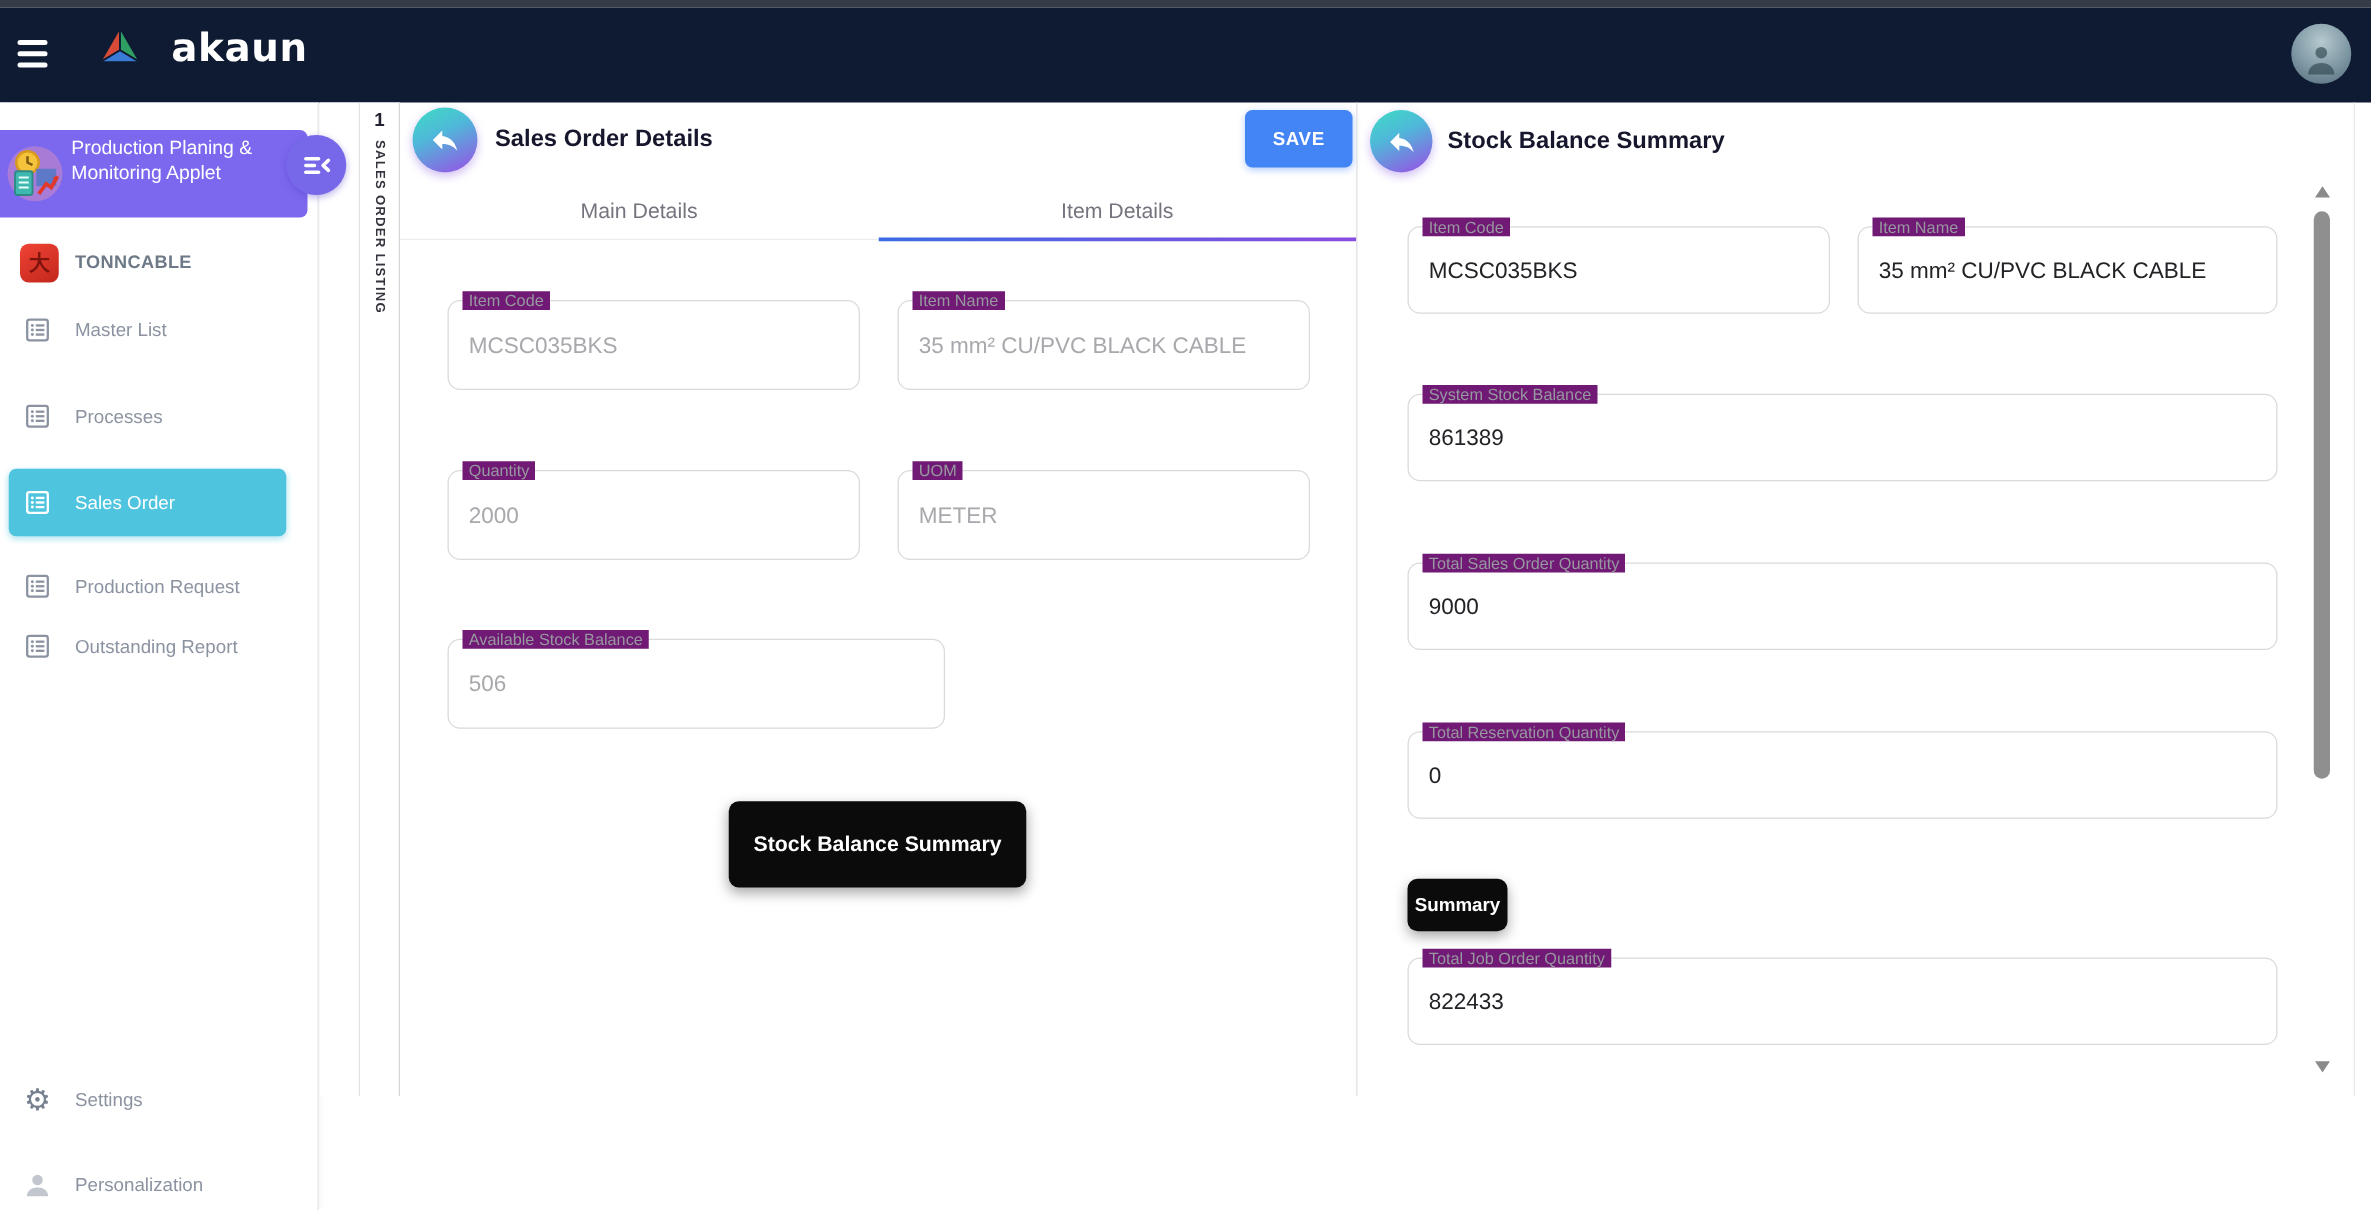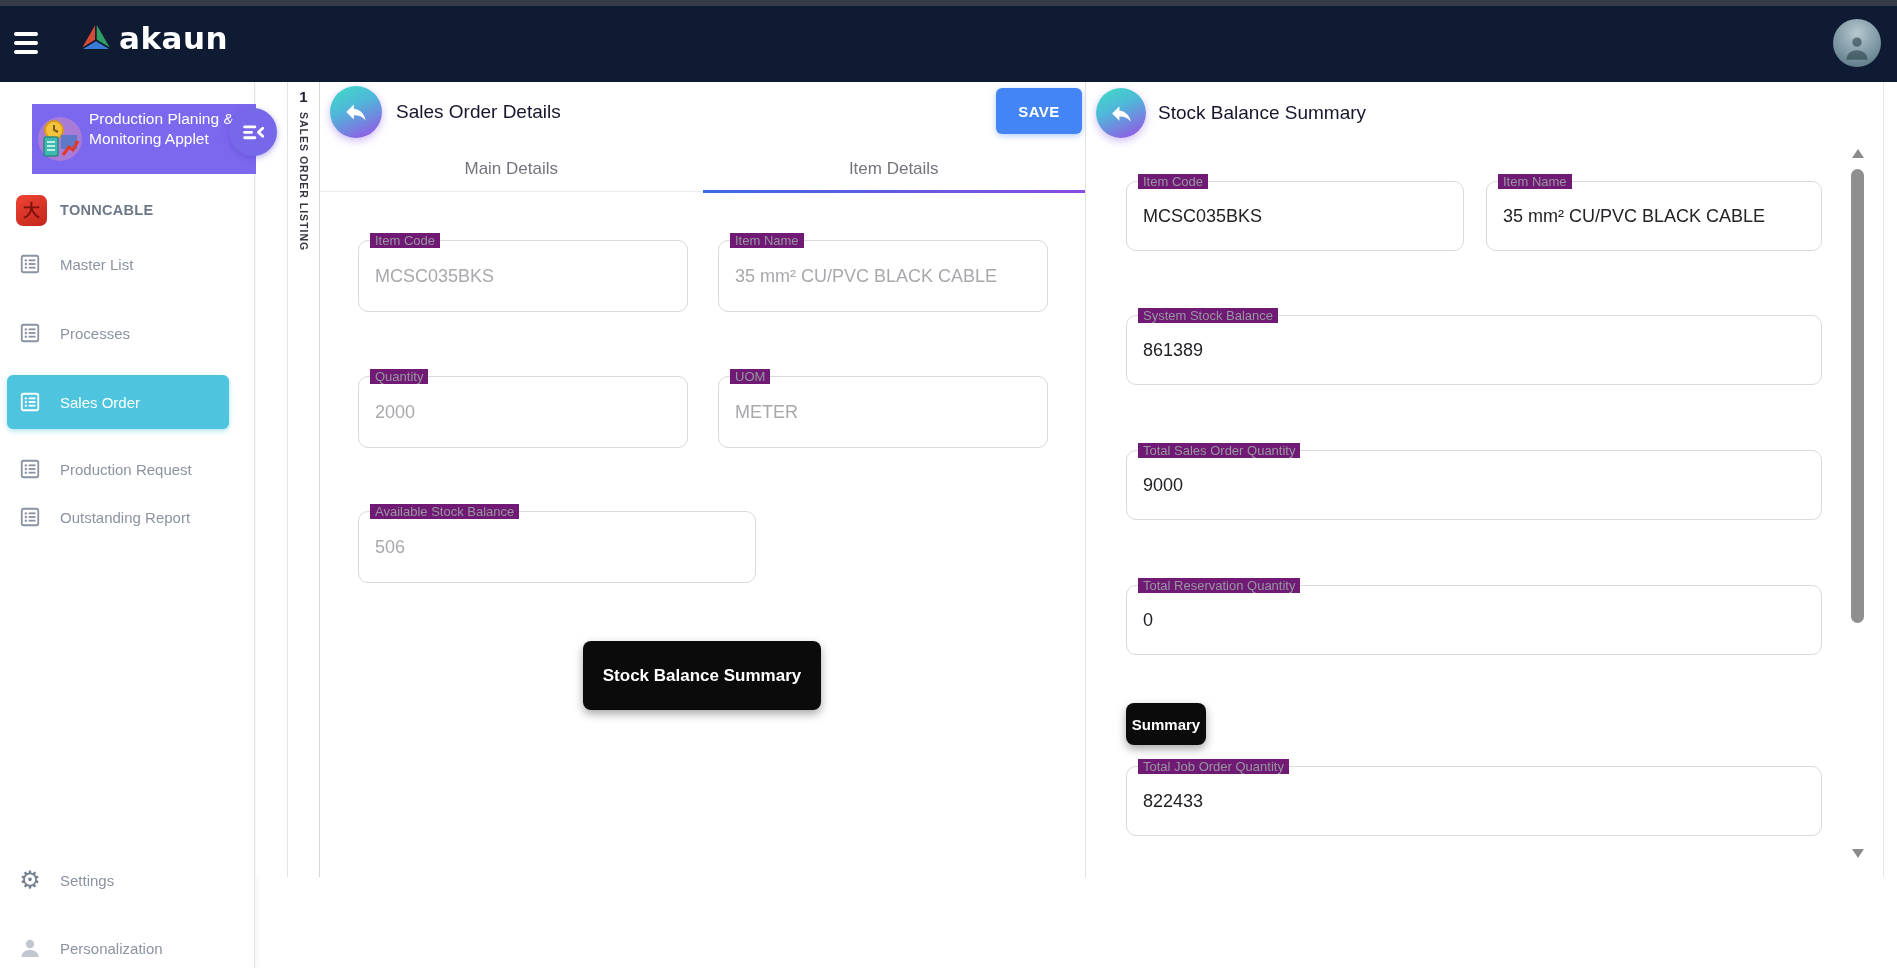--- a/index.html
+++ b/index.html
@@ -5,31 +5,31 @@
   * { margin:0; padding:0; box-sizing:border-box; }
   html,body { background:#ffffff; }
   body { font-family:"Liberation Sans", sans-serif; }
   .screen { position:relative; width:1897px; height:968px; background:#ffffff; overflow:hidden; }
 
   
   .topstrip { position:absolute; left:0; top:0; width:1897px; height:6px; background:#353b47; }
   .navbar { position:absolute; left:0; top:6px; width:1897px; height:76px; background:#0e1b32; }
   .hamburger { position:absolute; left:14px; top:24px; width:34px; height:28px; padding:2px 0; cursor:pointer; }
   .hamburger span { display:block; width:24px; height:3.5px; background:#ffffff; border-radius:2px; margin-bottom:5.5px; }
-  .brand { position:absolute; left:79px; top:14px; display:flex; align-items:center; gap:6px; }
+  .brand { position:absolute; left:79px; top:14px; display:flex; align-items:center; gap:24px; }
   .brand-text { color:#ffffff; font-size:31px; font-weight:bold; letter-spacing:0.5px; font-family:"DejaVu Sans", sans-serif; }
   .avatar { position:absolute; left:1833px; top:13px; width:48px; height:48px; border-radius:50%;
             background:radial-gradient(circle at 50% 30%, #b6c9cf 0%, #7d97a3 55%, #516b79 100%); overflow:hidden; cursor:pointer; }
   .avatar svg { position:absolute; left:10px; top:14px; opacity:.65; }
 
   
   .sidebar { position:absolute; left:0; top:82px; width:255px; height:886px; background:#ffffff;
              border-right:1px solid #e4e4e9; box-shadow:2px 0 6px rgba(40,40,60,0.05); }
   .applet-banner { position:absolute; left:0; top:22px; width:246px; height:70px; background:#7b68ee;
-                   border-radius:0 6px 6px 0; color:#ffffff;margin-left:32px; }
+                   border-radius:0 6px 6px 0; color:#ffffff; }
   .applet-banner .atext { position:absolute; left:57px; top:5px; width:152px; font-size:15.5px; line-height:20px; }
   .applet-icon { position:absolute; left:4px; top:11px; width:48px; height:48px; }
   .collapse-btn { position:absolute; left:229px; top:26px; width:48px; height:48px; border-radius:50%;
                   background:#7668e8; box-shadow:0 2px 6px rgba(80,60,200,.4); z-index:6; cursor:pointer;
                   display:flex; align-items:center; justify-content:center; }
   .srow { position:absolute; left:0; width:255px; height:34px; display:flex; align-items:center; cursor:pointer; color:#8b93a1; }
   .srow .sicon { position:absolute; left:18px; width:24px; height:24px; display:flex; align-items:center; justify-content:center; }
   .srow .slabel { position:absolute; left:60px; font-size:15px; white-space:nowrap; }
   .company-row { color:#6e7988; }
   .company-row .slabel { font-weight:bold; font-size:14.5px; letter-spacing:.3px; }
@@ -45,21 +45,21 @@
   .gap-strip { position:absolute; left:256px; top:82px; width:31px; height:795px; background:#ffffff; }
   .listing-strip { position:absolute; left:287px; top:82px; width:33px; height:795px; background:#ffffff;
                    border-left:1px solid #e2e2e7; border-right:1px solid #d5d5db; cursor:pointer; }
   .listing-count { position:absolute; left:0; top:6px; width:100%; text-align:center; font-weight:bold; font-size:15px; color:#222230; }
   .listing-vlabel { position:absolute; left:50%; transform:translateX(-50%); top:30px; writing-mode:vertical-rl;
                     font-size:10.5px; font-weight:bold; color:#35353f; letter-spacing:1px; white-space:nowrap; }
 
   
   .back-btn { position:absolute; border-radius:50%; background:linear-gradient(155deg,#3edcc3 0%,#4fb8d9 40%,#9b4ce6 100%);
               box-shadow:0 3px 8px rgba(120,70,220,.35); display:flex; align-items:center; justify-content:center; cursor:pointer; }
-  .panel-title { position:absolute; font-size:19px; font-weight:normal; color:#16162c; white-space:nowrap; }
+  .panel-title { position:absolute; font-size:19px; font-weight:bold; color:#16162c; white-space:nowrap; }
   .field { position:absolute; border:1px solid #d9d9de; border-radius:10px; background:#ffffff; }
   .flabel { position:absolute; top:-8px; left:11px; background:#701a75; padding:0 5px; font-size:13px; color:#97979f; white-space:nowrap; }
   .fvalue { position:absolute; left:16px; top:0; height:100%; display:flex; align-items:center; font-size:18px; color:#232327; white-space:nowrap; }
   .fvalue.dim { color:#a8a8ad; }
   .black-btn { position:absolute; background:#0b0b0b; color:#ffffff; font-weight:bold; border:none; border-radius:8px;
                box-shadow:0 4px 10px rgba(0,0,0,.35); cursor:pointer; display:flex; align-items:center; justify-content:center;
                font-family:"Liberation Sans", sans-serif; }
 
   
   .save-btn { position:absolute; left:996px; top:88px; width:86px; height:46px; background:#4385f4; color:#ffffff;

